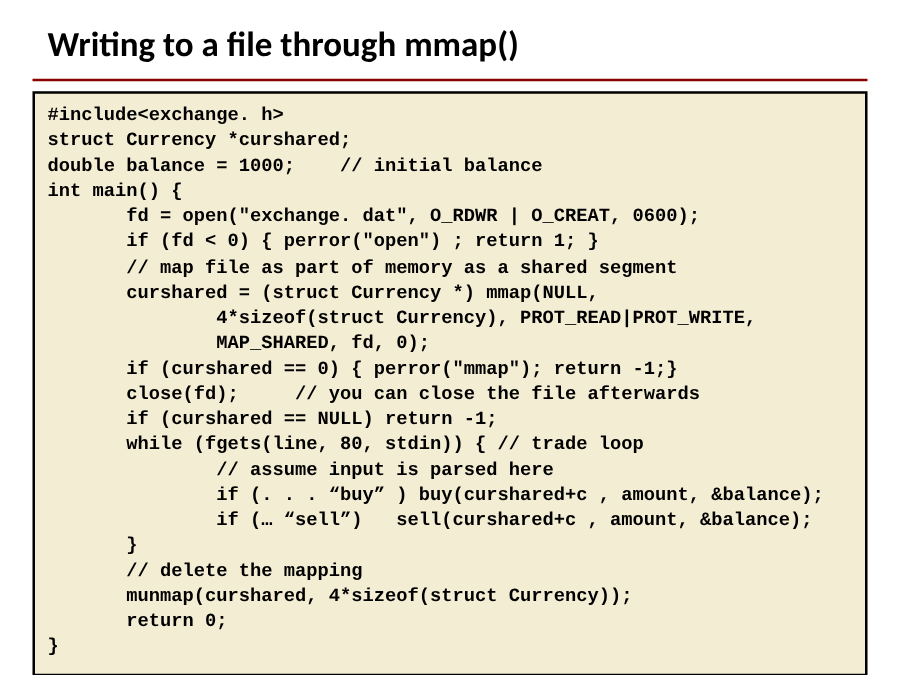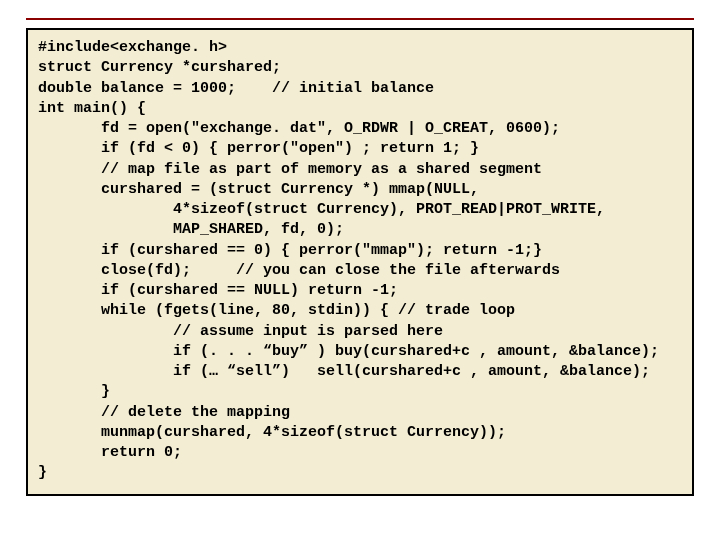--- a/index.html
+++ b/index.html
@@ -39,20 +39,21 @@
     font-weight: bold;
     color: #000;
     white-space: pre;
     overflow: hidden;
   }
 </style>
 </head>
 <body>
 
 <div class="slide">
+  <h1 class="title">Writing to a file through mmap()</h1>
   <div class="underline"></div>
   <div class="codebox">#include&lt;exchange. h&gt;
 struct Currency *curshared;
 double balance = 1000;    // initial balance
 int main() {
        fd = open("exchange. dat", O_RDWR | O_CREAT, 0600);
        if (fd &lt; 0) { perror("open") ; return 1; }
        // map file as part of memory as a shared segment
        curshared = (struct Currency *) mmap(NULL,
                4*sizeof(struct Currency), PROT_READ|PROT_WRITE,

